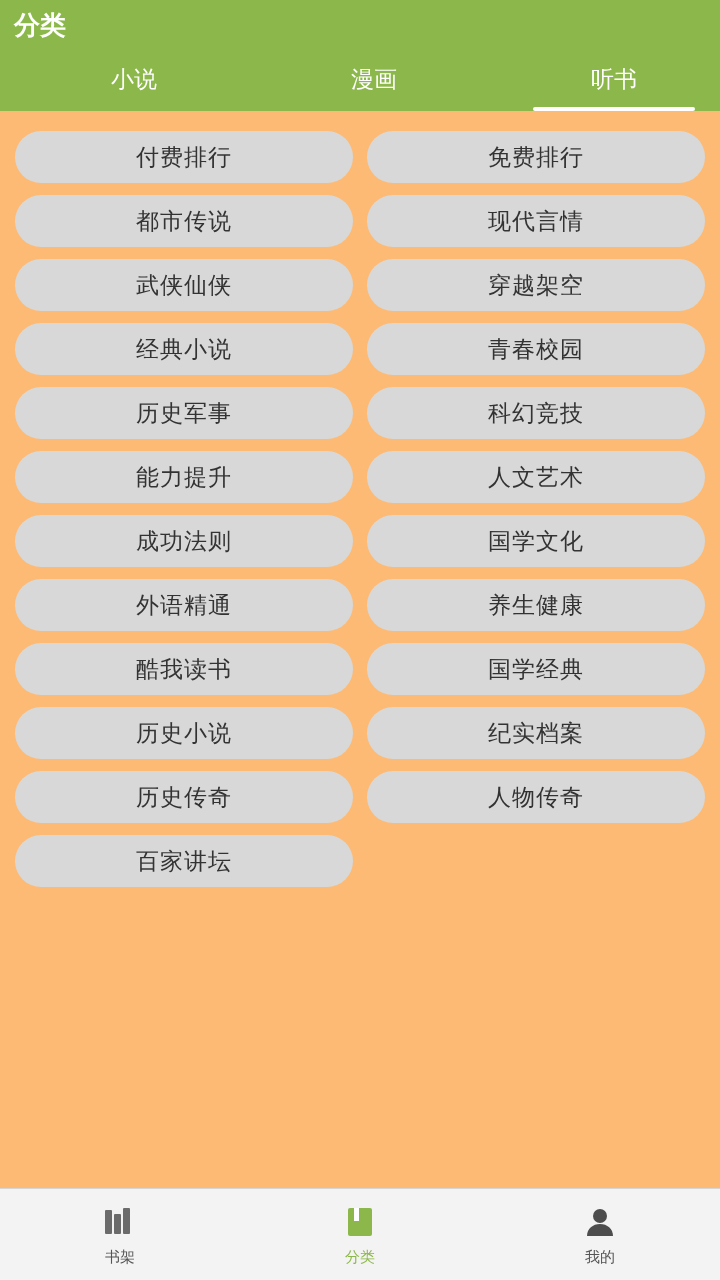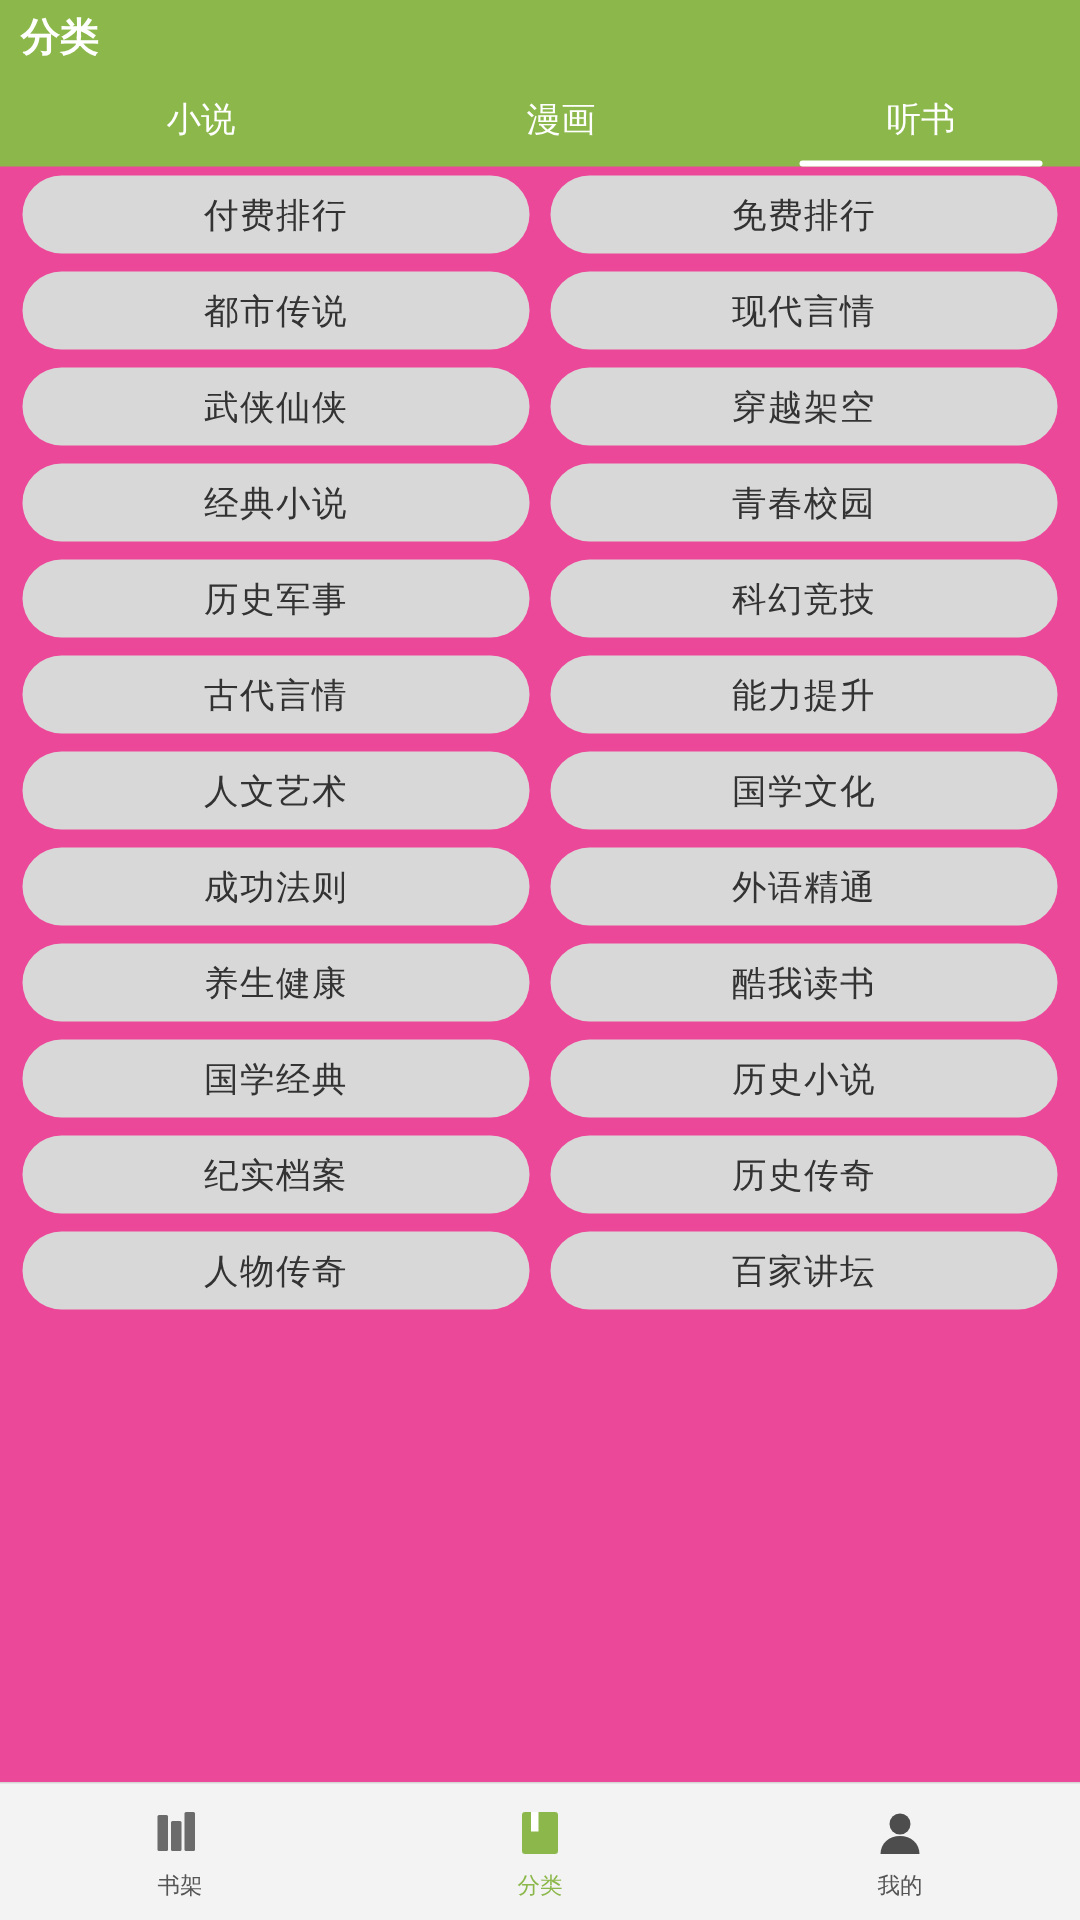--- a/index.html
+++ b/index.html
@@ -6,21 +6,21 @@
   html, body {
     width: 720px; height: 1280px;
     background: #ffffff;
     font-family: "DejaVu Sans", "Liberation Sans", sans-serif;
     overflow: hidden;
   }
   .screen {
     position: relative;
     width: 720px; height: 1280px;
     display: flex; flex-direction: column;
-    background: #ec4899;
+    background: #fdba74;
   }
 
   
   .header {
     background: #8cb84b;
     flex: 0 0 auto;
     padding-top: 6px;
   }
   .header-title {
     color: #ffffff;
@@ -51,21 +51,21 @@
     bottom: 0;
     height: 4px;
     background: #ffffff;
     border-radius: 2px;
   }
 
   
   .content {
     flex: 1 1 auto;
     overflow: hidden;
-    padding: 0 8px 0 8px;
+    padding: 14px 8px 0 8px;
   }
   .grid {
     display: flex;
     flex-wrap: wrap;
   }
   .cat-cell {
     width: 50%;
     padding: 6px 7px;
   }
   .cat-btn {
@@ -153,33 +153,30 @@
       <div class="cat-cell">
           <div class="cat-btn">青春校园</div>
         </div>
       <div class="cat-cell">
           <div class="cat-btn">历史军事</div>
         </div>
       <div class="cat-cell">
           <div class="cat-btn">科幻竞技</div>
         </div>
       <div class="cat-cell">
-          <div class="cat-btn">古代言情</div>
-        </div>
-      <div class="cat-cell">
           <div class="cat-btn">能力提升</div>
         </div>
       <div class="cat-cell">
           <div class="cat-btn">人文艺术</div>
         </div>
       <div class="cat-cell">
+          <div class="cat-btn">成功法则</div>
+        </div>
+      <div class="cat-cell">
           <div class="cat-btn">国学文化</div>
-        </div>
-      <div class="cat-cell">
-          <div class="cat-btn">成功法则</div>
         </div>
       <div class="cat-cell">
           <div class="cat-btn">外语精通</div>
         </div>
       <div class="cat-cell">
           <div class="cat-btn">养生健康</div>
         </div>
       <div class="cat-cell">
           <div class="cat-btn">酷我读书</div>
         </div>

